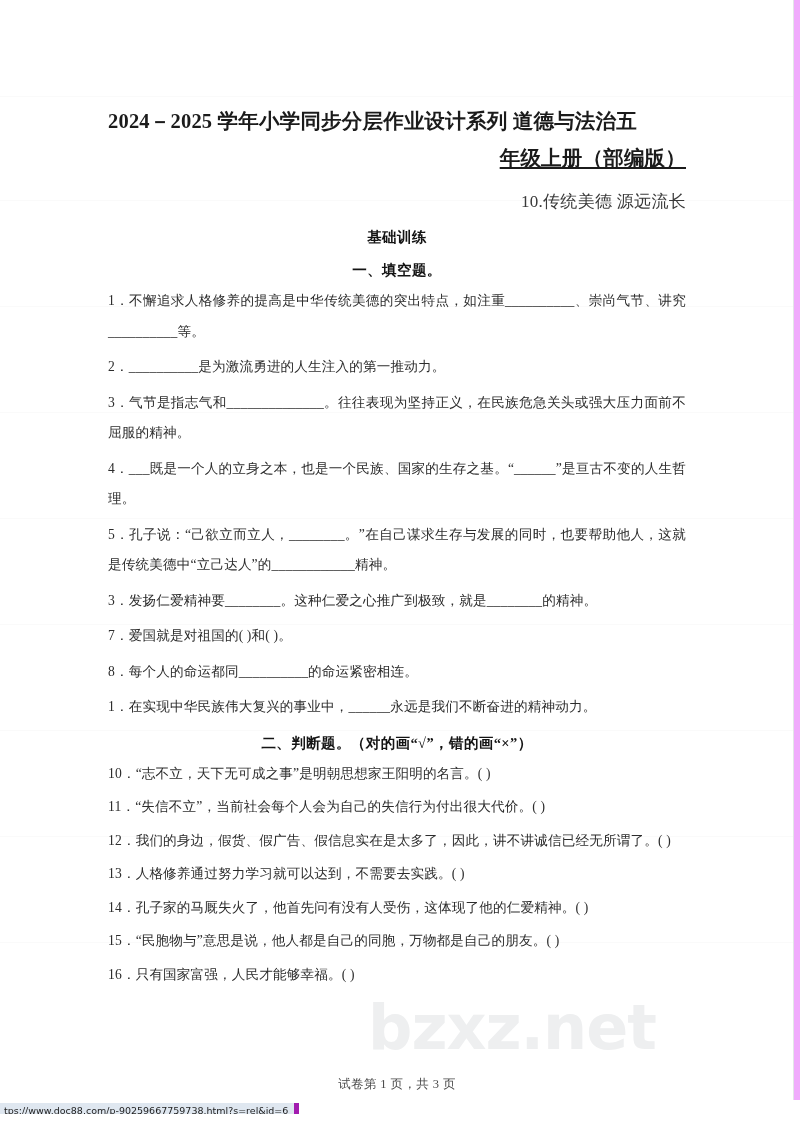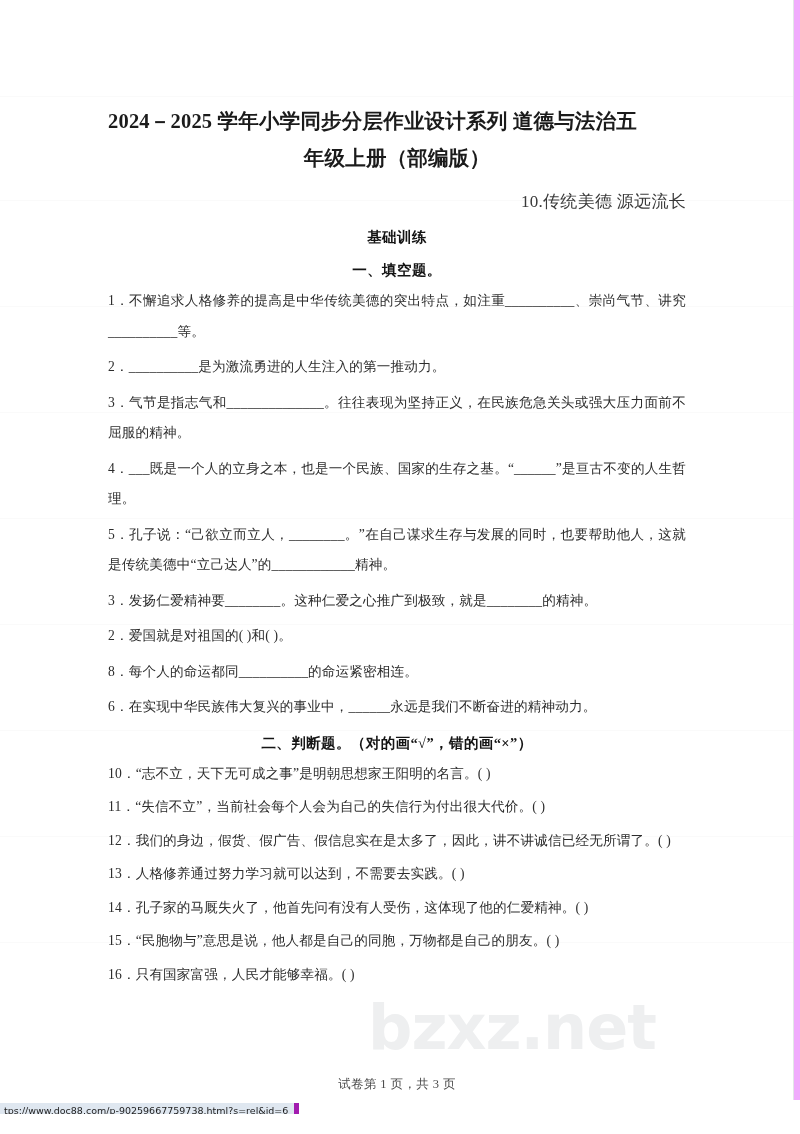--- a/index.html
+++ b/index.html
@@ -54,21 +54,22 @@
     font-family: "Liberation Serif", "DejaVu Serif", serif;
     font-weight: bold;
     font-size: 20.5px;
     line-height: 37px;
     color: #1b1b1b;
     text-align: left;
     letter-spacing: 0.2px;
   }
   .doc-title .line2 {
     display: block;
-    text-align: center;
+    text-align: right;
+    text-decoration: underline;
   }
 
   .doc-subtitle {
     margin: 0;
     padding-top: 16px;
     text-align: right;
     font-size: 17px;
     line-height: 18px;
     color: #3a3a3a;
     letter-spacing: 0.3px;
@@ -220,23 +221,23 @@
       <h2 class="section-head h-basic">基础训练</h2>
 
       <h3 class="section-head h-part1">一、填空题。</h3>
 
       <p class="q">1．不懈追求人格修养的提高是中华传统美德的突出特点，如注重__________、崇尚气节、讲究__________等。</p>
       <p class="q">2．__________是为激流勇进的人生注入的第一推动力。</p>
       <p class="q">3．气节是指志气和______________。往往表现为坚持正义，在民族危急关头或强大压力面前不屈服的精神。</p>
       <p class="q">4．___既是一个人的立身之本，也是一个民族、国家的生存之基。“______”是亘古不变的人生哲理。</p>
       <p class="q">5．孔子说：“己欲立而立人，________。”在自己谋求生存与发展的同时，也要帮助他人，这就是传统美德中“立己达人”的____________精神。</p>
       <p class="q">3．发扬仁爱精神要________。这种仁爱之心推广到极致，就是________的精神。</p>
-      <p class="q">2．爱国就是对祖国的(    )和(    )。</p>
+      <p class="q">7．爱国就是对祖国的(    )和(    )。</p>
       <p class="q">8．每个人的命运都同__________的命运紧密相连。</p>
-      <p class="q">6．在实现中华民族伟大复兴的事业中，______永远是我们不断奋进的精神动力。</p>
+      <p class="q">1．在实现中华民族伟大复兴的事业中，______永远是我们不断奋进的精神动力。</p>
 
       <h3 class="section-head h-part2">二、判断题。（对的画“√”，错的画“×”）</h3>
 
       <p class="q tight">10．“志不立，天下无可成之事”是明朝思想家王阳明的名言。(        )</p>
       <p class="q tight">11．“失信不立”，当前社会每个人会为自己的失信行为付出很大代价。(        )</p>
       <p class="q tight">12．我们的身边，假货、假广告、假信息实在是太多了，因此，讲不讲诚信已经无所谓了。(      )</p>
       <p class="q tight">13．人格修养通过努力学习就可以达到，不需要去实践。(        )</p>
       <p class="q tight">14．孔子家的马厩失火了，他首先问有没有人受伤，这体现了他的仁爱精神。(        )</p>
       <p class="q tight">15．“民胞物与”意思是说，他人都是自己的同胞，万物都是自己的朋友。(        )</p>
       <p class="q tight">16．只有国家富强，人民才能够幸福。(        )</p>

